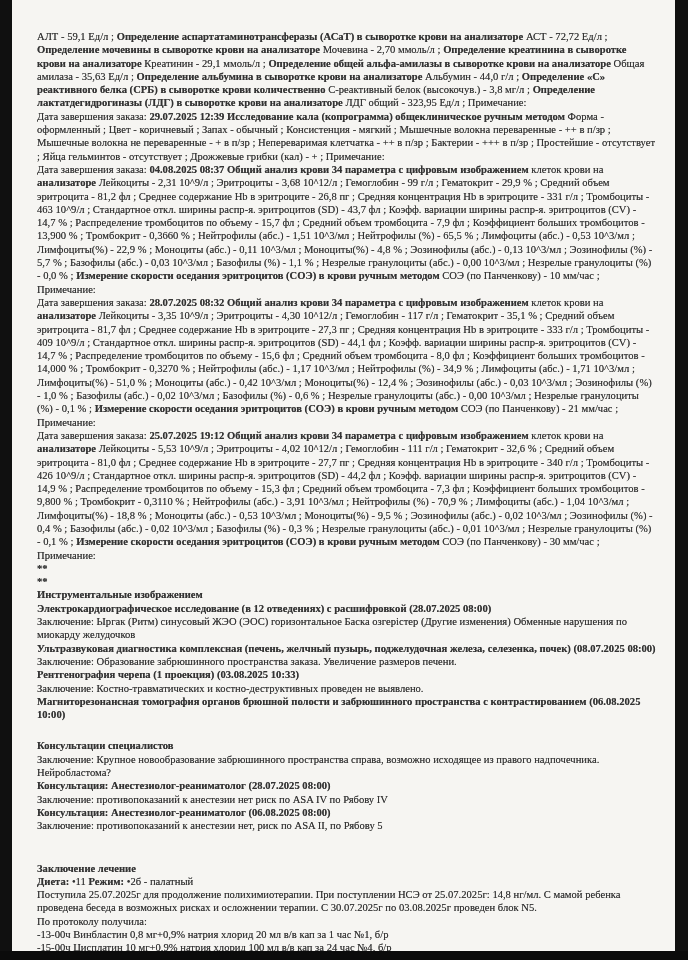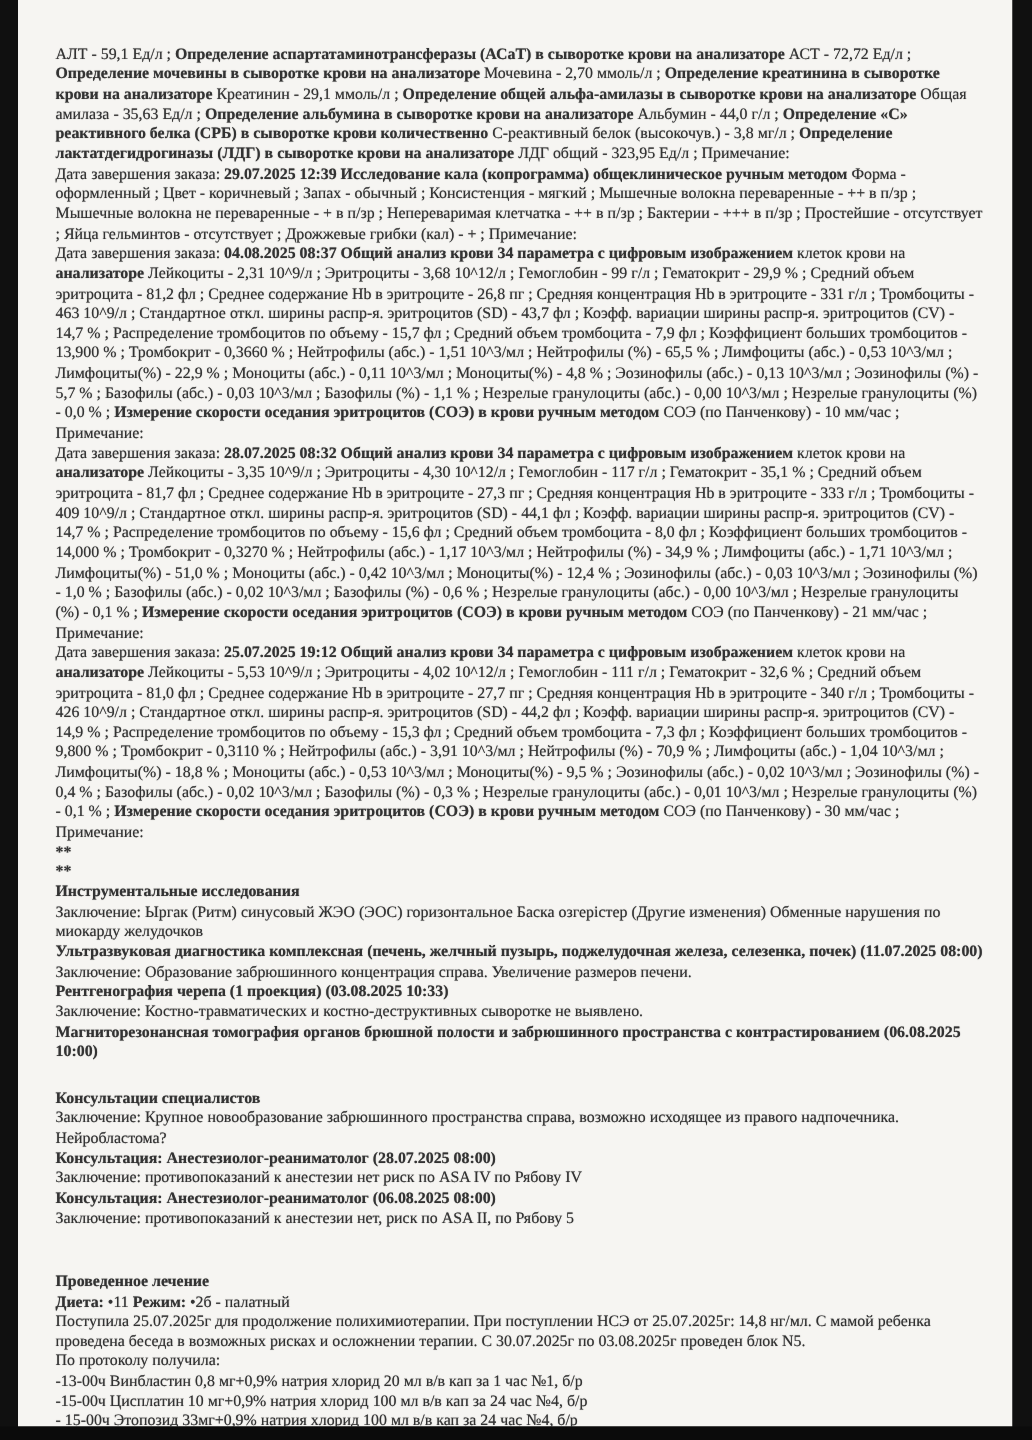--- a/index.html
+++ b/index.html
@@ -37,34 +37,35 @@
 
 <div class="paper">
   <div class="content" id="doc">
       <p><span class="r">АЛТ - 59,1 Ед/л ; </span><span class="b">Определение аспартатаминотрансферазы (АСаТ) в сыворотке крови на анализаторе </span><span class="r">АСТ - 72,72 Ед/л ; </span><span class="b">Определение мочевины в сыворотке крови на анализаторе </span><span class="r">Мочевина - 2,70 ммоль/л ; </span><span class="b">Определение креатинина в сыворотке крови на анализаторе </span><span class="r">Креатинин - 29,1 ммоль/л ; </span><span class="b">Определение общей альфа-амилазы в сыворотке крови на анализаторе </span><span class="r">Общая амилаза - 35,63 Ед/л ; </span><span class="b">Определение альбумина в сыворотке крови на анализаторе </span><span class="r">Альбумин - 44,0 г/л ; </span><span class="b">Определение «С» реактивного белка (СРБ) в сыворотке крови количественно </span><span class="r">С-реактивный белок (высокочув.) - 3,8 мг/л ; </span><span class="b">Определение лактатдегидрогиназы (ЛДГ) в сыворотке крови на анализаторе </span><span class="r">ЛДГ общий - 323,95 Ед/л ; Примечание:</span></p>
       <p><span class="r">Дата завершения заказа: </span><span class="b">29.07.2025 12:39 Исследование кала (копрограмма) общеклиническое ручным методом </span><span class="r">Форма - оформленный ; Цвет - коричневый ; Запах - обычный ; Консистенция - мягкий ; Мышечные волокна переваренные - ++ в п/зр ; Мышечные волокна не переваренные - + в п/зр ; Непереваримая клетчатка - ++ в п/зр ; Бактерии - +++ в п/зр ; Простейшие - отсутствует ; Яйца гельминтов - отсутствует ; Дрожжевые грибки (кал) - + ; Примечание:</span></p>
       <p><span class="r">Дата завершения заказа: </span><span class="b">04.08.2025 08:37 Общий анализ крови 34 параметра с цифровым изображением </span><span class="r">клеток крови на </span><span class="b">анализаторе </span><span class="r">Лейкоциты - 2,31 10^9/л ; Эритроциты - 3,68 10^12/л ; Гемоглобин - 99 г/л ; Гематокрит - 29,9 % ; Средний объем эритроцита - 81,2 фл ; Среднее содержание Hb в эритроците - 26,8 пг ; Средняя концентрация Hb в эритроците - 331 г/л ; Тромбоциты - 463 10^9/л ; Стандартное откл. ширины распр-я. эритроцитов (SD) - 43,7 фл ; Коэфф. вариации ширины распр-я. эритроцитов (CV) - 14,7 % ; Распределение тромбоцитов по объему - 15,7 фл ; Средний объем тромбоцита - 7,9 фл ; Коэффициент больших тромбоцитов - 13,900 % ; Тромбокрит - 0,3660 % ; Нейтрофилы (абс.) - 1,51 10^3/мл ; Нейтрофилы (%) - 65,5 % ; Лимфоциты (абс.) - 0,53 10^3/мл ; Лимфоциты(%) - 22,9 % ; Моноциты (абс.) - 0,11 10^3/мл ; Моноциты(%) - 4,8 % ; Эозинофилы (абс.) - 0,13 10^3/мл ; Эозинофилы (%) - 5,7 % ; Базофилы (абс.) - 0,03 10^3/мл ; Базофилы (%) - 1,1 % ; Незрелые гранулоциты (абс.) - 0,00 10^3/мл ; Незрелые гранулоциты (%) - 0,0 % ; </span><span class="b">Измерение скорости оседания эритроцитов (СОЭ) в крови ручным методом </span><span class="r">СОЭ (по Панченкову) - 10 мм/час ; Примечание:</span></p>
       <p><span class="r">Дата завершения заказа: </span><span class="b">28.07.2025 08:32 Общий анализ крови 34 параметра с цифровым изображением </span><span class="r">клеток крови на </span><span class="b">анализаторе </span><span class="r">Лейкоциты - 3,35 10^9/л ; Эритроциты - 4,30 10^12/л ; Гемоглобин - 117 г/л ; Гематокрит - 35,1 % ; Средний объем эритроцита - 81,7 фл ; Среднее содержание Hb в эритроците - 27,3 пг ; Средняя концентрация Hb в эритроците - 333 г/л ; Тромбоциты - 409 10^9/л ; Стандартное откл. ширины распр-я. эритроцитов (SD) - 44,1 фл ; Коэфф. вариации ширины распр-я. эритроцитов (CV) - 14,7 % ; Распределение тромбоцитов по объему - 15,6 фл ; Средний объем тромбоцита - 8,0 фл ; Коэффициент больших тромбоцитов - 14,000 % ; Тромбокрит - 0,3270 % ; Нейтрофилы (абс.) - 1,17 10^3/мл ; Нейтрофилы (%) - 34,9 % ; Лимфоциты (абс.) - 1,71 10^3/мл ; Лимфоциты(%) - 51,0 % ; Моноциты (абс.) - 0,42 10^3/мл ; Моноциты(%) - 12,4 % ; Эозинофилы (абс.) - 0,03 10^3/мл ; Эозинофилы (%) - 1,0 % ; Базофилы (абс.) - 0,02 10^3/мл ; Базофилы (%) - 0,6 % ; Незрелые гранулоциты (абс.) - 0,00 10^3/мл ; Незрелые гранулоциты (%) - 0,1 % ; </span><span class="b">Измерение скорости оседания эритроцитов (СОЭ) в крови ручным методом </span><span class="r">СОЭ (по Панченкову) - 21 мм/час ; Примечание:</span></p>
       <p><span class="r">Дата завершения заказа: </span><span class="b">25.07.2025 19:12 Общий анализ крови 34 параметра с цифровым изображением </span><span class="r">клеток крови на </span><span class="b">анализаторе </span><span class="r">Лейкоциты - 5,53 10^9/л ; Эритроциты - 4,02 10^12/л ; Гемоглобин - 111 г/л ; Гематокрит - 32,6 % ; Средний объем эритроцита - 81,0 фл ; Среднее содержание Hb в эритроците - 27,7 пг ; Средняя концентрация Hb в эритроците - 340 г/л ; Тромбоциты - 426 10^9/л ; Стандартное откл. ширины распр-я. эритроцитов (SD) - 44,2 фл ; Коэфф. вариации ширины распр-я. эритроцитов (CV) - 14,9 % ; Распределение тромбоцитов по объему - 15,3 фл ; Средний объем тромбоцита - 7,3 фл ; Коэффициент больших тромбоцитов - 9,800 % ; Тромбокрит - 0,3110 % ; Нейтрофилы (абс.) - 3,91 10^3/мл ; Нейтрофилы (%) - 70,9 % ; Лимфоциты (абс.) - 1,04 10^3/мл ; Лимфоциты(%) - 18,8 % ; Моноциты (абс.) - 0,53 10^3/мл ; Моноциты(%) - 9,5 % ; Эозинофилы (абс.) - 0,02 10^3/мл ; Эозинофилы (%) - 0,4 % ; Базофилы (абс.) - 0,02 10^3/мл ; Базофилы (%) - 0,3 % ; Незрелые гранулоциты (абс.) - 0,01 10^3/мл ; Незрелые гранулоциты (%) - 0,1 % ; </span><span class="b">Измерение скорости оседания эритроцитов (СОЭ) в крови ручным методом </span><span class="r">СОЭ (по Панченкову) - 30 мм/час ; Примечание:</span></p>
       <p><span class="b">**</span></p>
       <p><span class="b">**</span></p>
-      <p><span class="b">Инструментальные исследования</span></p>
+      <p><span class="b">Инструментальные изображением</span></p>
+      <p><span class="b">Электрокардиографическое исследование (в 12 отведениях) с расшифровкой (28.07.2025 08:00)</span></p>
       <p><span class="r">Заключение: Ыргак (Ритм) синусовый ЖЭО (ЭОС) горизонтальное Баска озгерістер (Другие изменения) Обменные нарушения по миокарду желудочков</span></p>
-      <p><span class="b">Ультразвуковая диагностика комплексная (печень, желчный пузырь, поджелудочная железа, селезенка, почек) (11.07.2025 08:00)</span></p>
-      <p><span class="r">Заключение: Образование забрюшинного концентрация справа. Увеличение размеров печени.</span></p>
+      <p><span class="b">Ультразвуковая диагностика комплексная (печень, желчный пузырь, поджелудочная железа, селезенка, почек) (08.07.2025 08:00)</span></p>
+      <p><span class="r">Заключение: Образование забрюшинного пространства заказа. Увеличение размеров печени.</span></p>
       <p><span class="b">Рентгенография черепа (1 проекция) (03.08.2025 10:33)</span></p>
-      <p><span class="r">Заключение: Костно-травматических и костно-деструктивных сыворотке не выявлено.</span></p>
+      <p><span class="r">Заключение: Костно-травматических и костно-деструктивных проведен не выявлено.</span></p>
       <p><span class="b">Магниторезонансная томография органов брюшной полости и забрюшинного пространства с контрастированием (06.08.2025 10:00)</span></p>
       <p style="margin-top: 18px;"><span class="b">Консультации специалистов</span></p>
       <p><span class="r">Заключение: Крупное новообразование забрюшинного пространства справа, возможно исходящее из правого надпочечника. Нейробластома?</span></p>
       <p><span class="b">Консультация: Анестезиолог-реаниматолог (28.07.2025 08:00)</span></p>
       <p><span class="r">Заключение: противопоказаний к анестезии нет риск по ASA IV по Рябову IV</span></p>
       <p><span class="b">Консультация: Анестезиолог-реаниматолог (06.08.2025 08:00)</span></p>
       <p><span class="r">Заключение: противопоказаний к анестезии нет, риск по ASA II, по Рябову 5</span></p>
-      <p style="margin-top: 29px;"><span class="b">Проведенное лечение</span></p>
+      <p style="margin-top: 29px;"><span class="b">Заключение лечение</span></p>
       <p><span class="b">Диета: </span><span class="r">•11 </span><span class="b">Режим: </span><span class="r">•2б - палатный</span></p>
       <p><span class="r">Поступила 25.07.2025г для продолжение полихимиотерапии. При поступлении НСЭ от 25.07.2025г: 14,8 нг/мл. С мамой ребенка проведена беседа в возможных рисках и осложнении терапии. С 30.07.2025г по 03.08.2025г проведен блок N5.</span></p>
       <p><span class="r">По протоколу получила:</span></p>
       <p><span class="r">-13-00ч Винбластин 0,8 мг+0,9% натрия хлорид 20 мл в/в кап за 1 час №1, б/р</span></p>
       <p><span class="r">-15-00ч Цисплатин 10 мг+0,9% натрия хлорид 100 мл в/в кап за 24 час №4, б/р</span></p>
       <p><span class="r">- 15-00ч Этопозид 33мг+0,9% натрия хлорид 100 мл в/в кап за 24 час №4, б/р</span></p>
     </div>
 </div>
 <div class="edge left"></div>
 <div class="edge right"></div>

